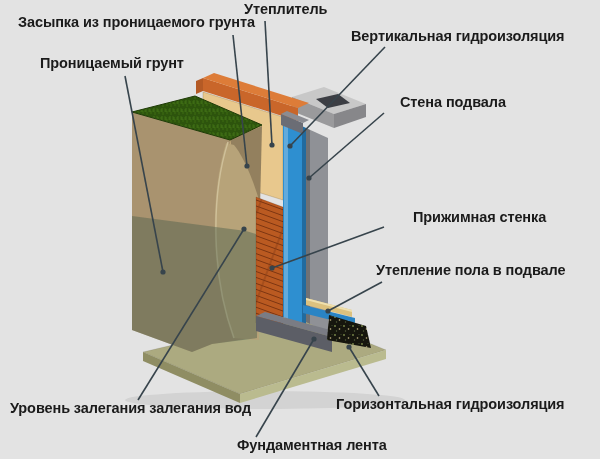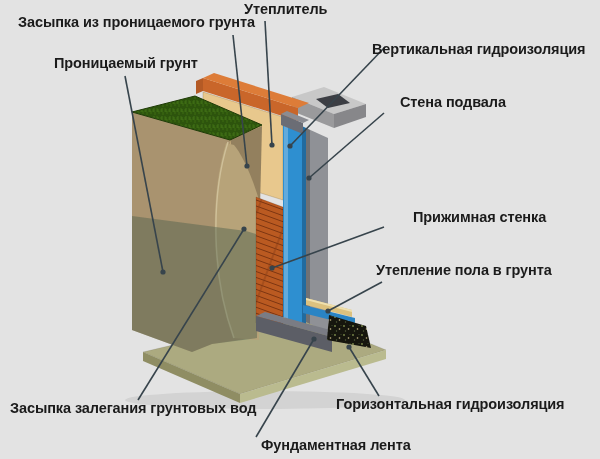--- a/index.html
+++ b/index.html
@@ -103,22 +103,22 @@
         <line x1="379" y1="396" x2="349" y2="347" stroke="#37444c" stroke-width="1.6"></line>
         <circle cx="349" cy="347" r="2.6" fill="#37444c"></circle>
         <line x1="256" y1="437" x2="314" y2="339" stroke="#37444c" stroke-width="1.6"></line>
         <circle cx="314" cy="339" r="2.6" fill="#37444c"></circle>
       </g>
   </svg>
 
   <div id="labels">
       <div class="label" style="left: 18px; top: 15px; color: rgb(27, 27, 27);">Засыпка из проницаемого грунта</div>
       <div class="label" style="left: 244px; top: 2px; color: rgb(27, 27, 27); text-align: right;">Утеплитель</div>
-      <div class="label" style="left: 372px; top: 29px; color: rgb(27, 27, 27); margin-top: 13px;">Вертикальная гидроизоляция</div>
-      <div class="label" style="left: 54px; top: 56px; color: rgb(27, 27, 27);">Проницаемый грунт</div>
+      <div class="label" style="left: 351px; top: 29px; color: rgb(27, 27, 27);">Вертикальная гидроизоляция</div>
+      <div class="label" style="left: 40px; top: 56px; color: rgb(27, 27, 27);">Проницаемый грунт</div>
       <div class="label" style="left: 400px; top: 95px; color: rgb(27, 27, 27);">Стена подвала</div>
       <div class="label" style="left: 377px; top: 210px; color: rgb(27, 27, 27); margin-left: 36px;">Прижимная стенка</div>
-      <div class="label" style="left: 376px; top: 263px; color: rgb(27, 27, 27);">Утепление пола в грунта</div>
-      <div class="label" style="left: 10px; top: 401px; color: rgb(27, 27, 27);">Засыпка залегания грунтовых вод</div>
+      <div class="label" style="left: 376px; top: 263px; color: rgb(27, 27, 27);">Утепление пола в подвале</div>
+      <div class="label" style="left: 10px; top: 401px; color: rgb(27, 27, 27);">Уровень залегания залегания вод</div>
       <div class="label" style="left: 336px; top: 397px; color: rgb(27, 27, 27);">Горизонтальная гидроизоляция</div>
-      <div class="label" style="left: 237px; top: 438px; color: rgb(27, 27, 27); margin-left: 24px;">Фундаментная лента</div>
+      <div class="label" style="left: 237px; top: 438px; color: rgb(27, 27, 27);">Фундаментная лента</div>
     </div>
 </div>
 
 </body></html>

